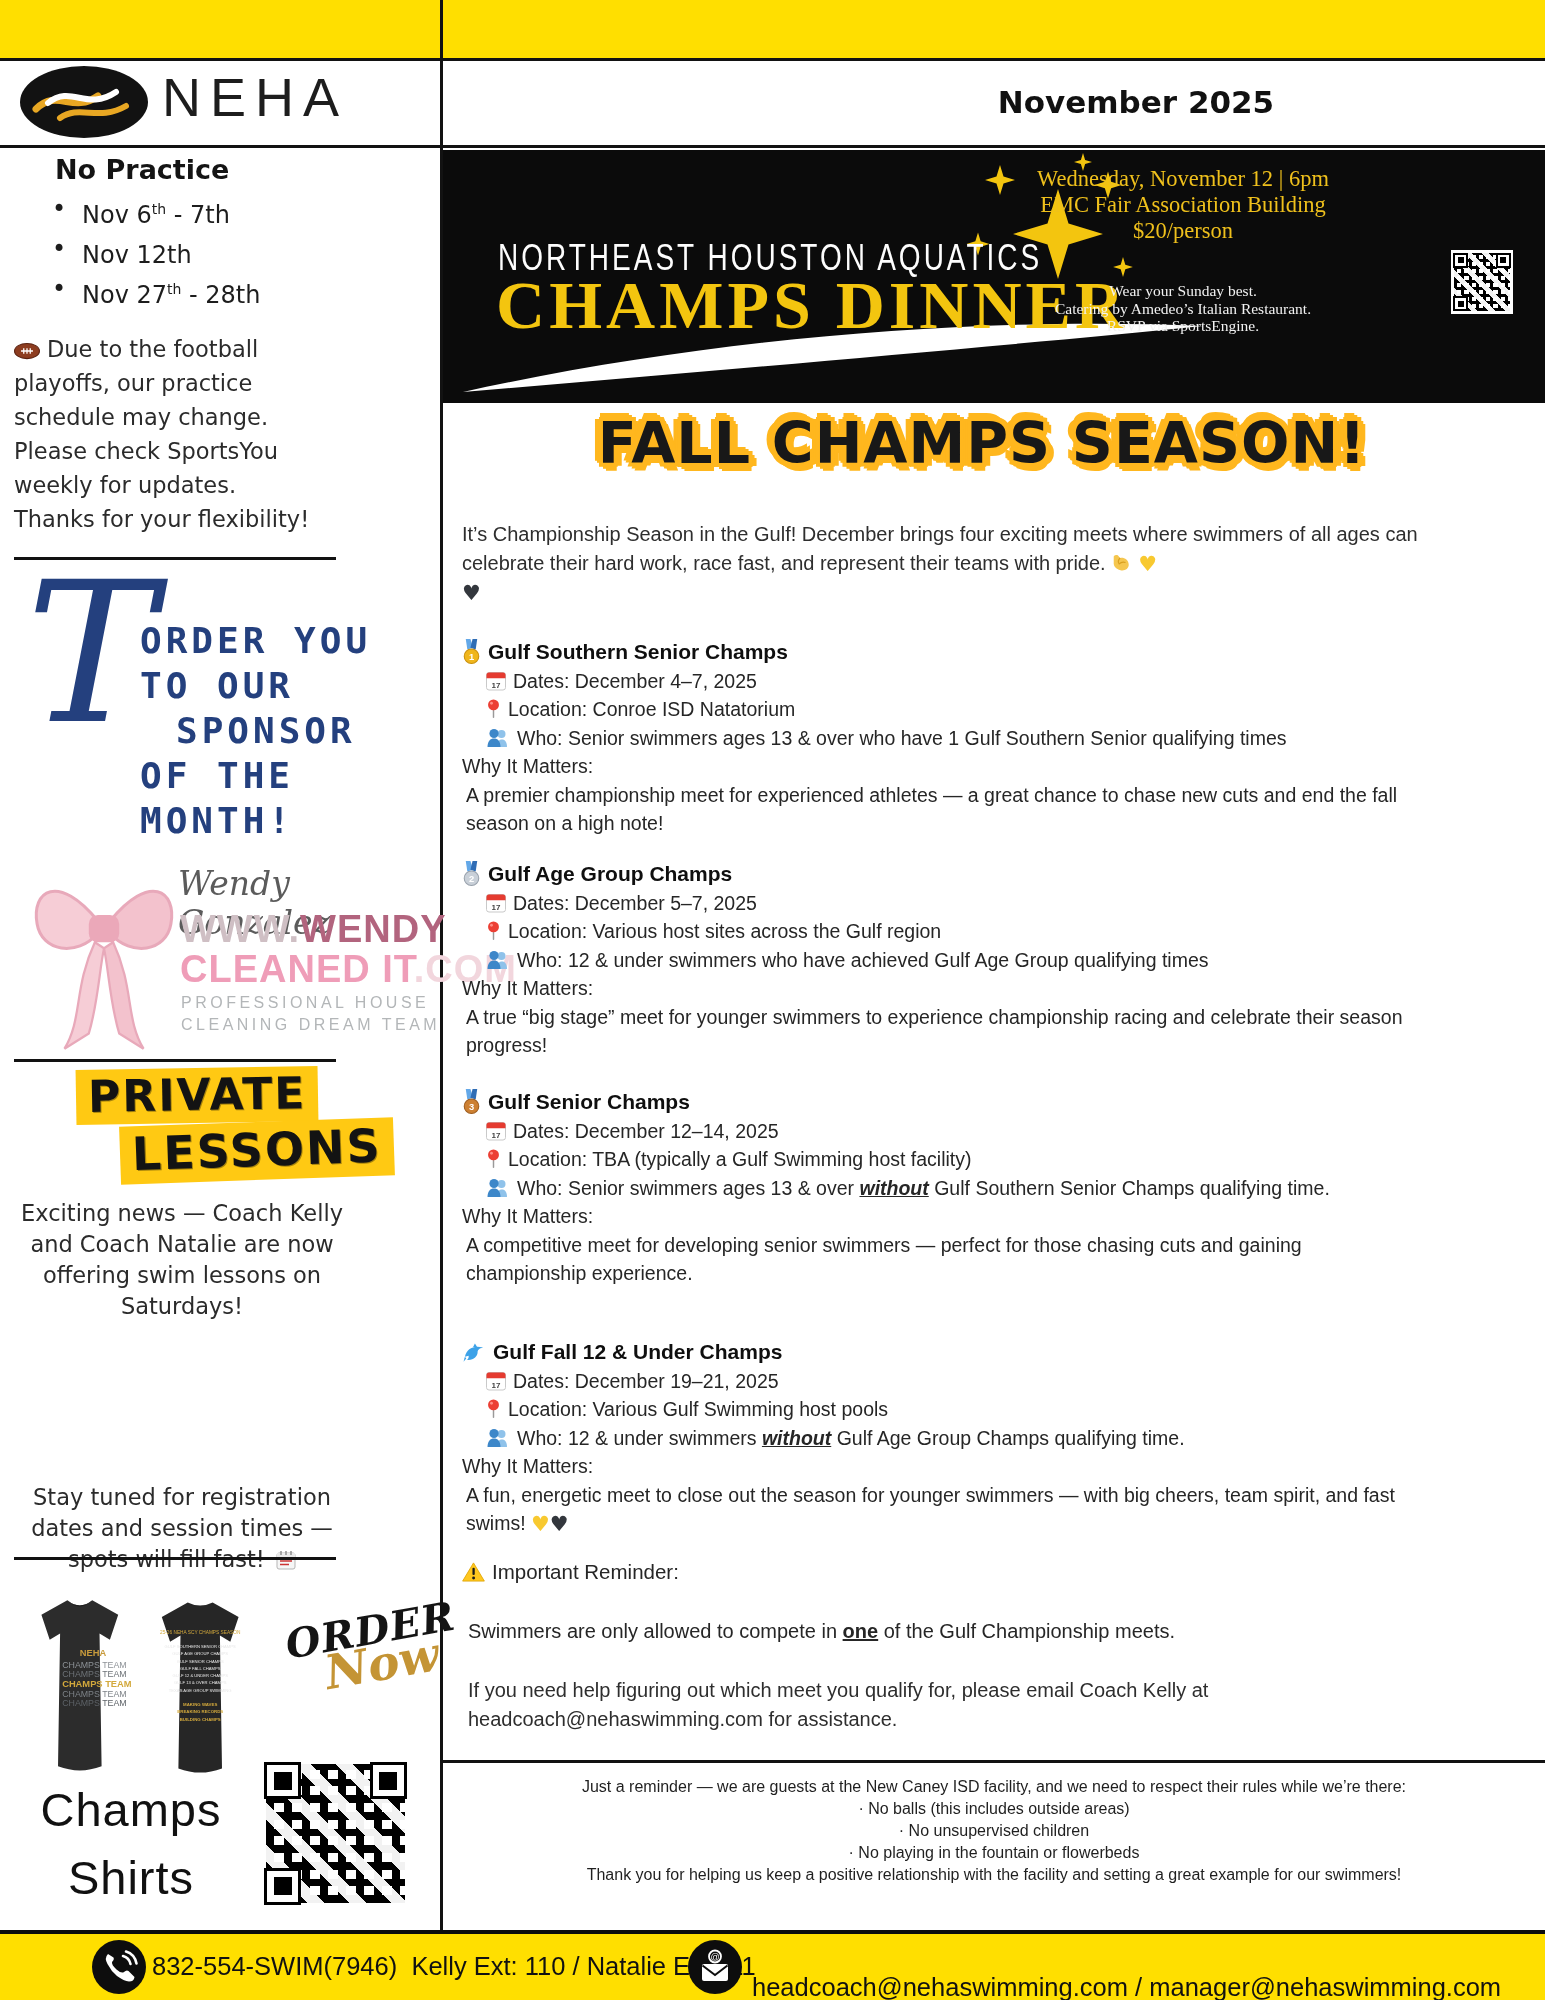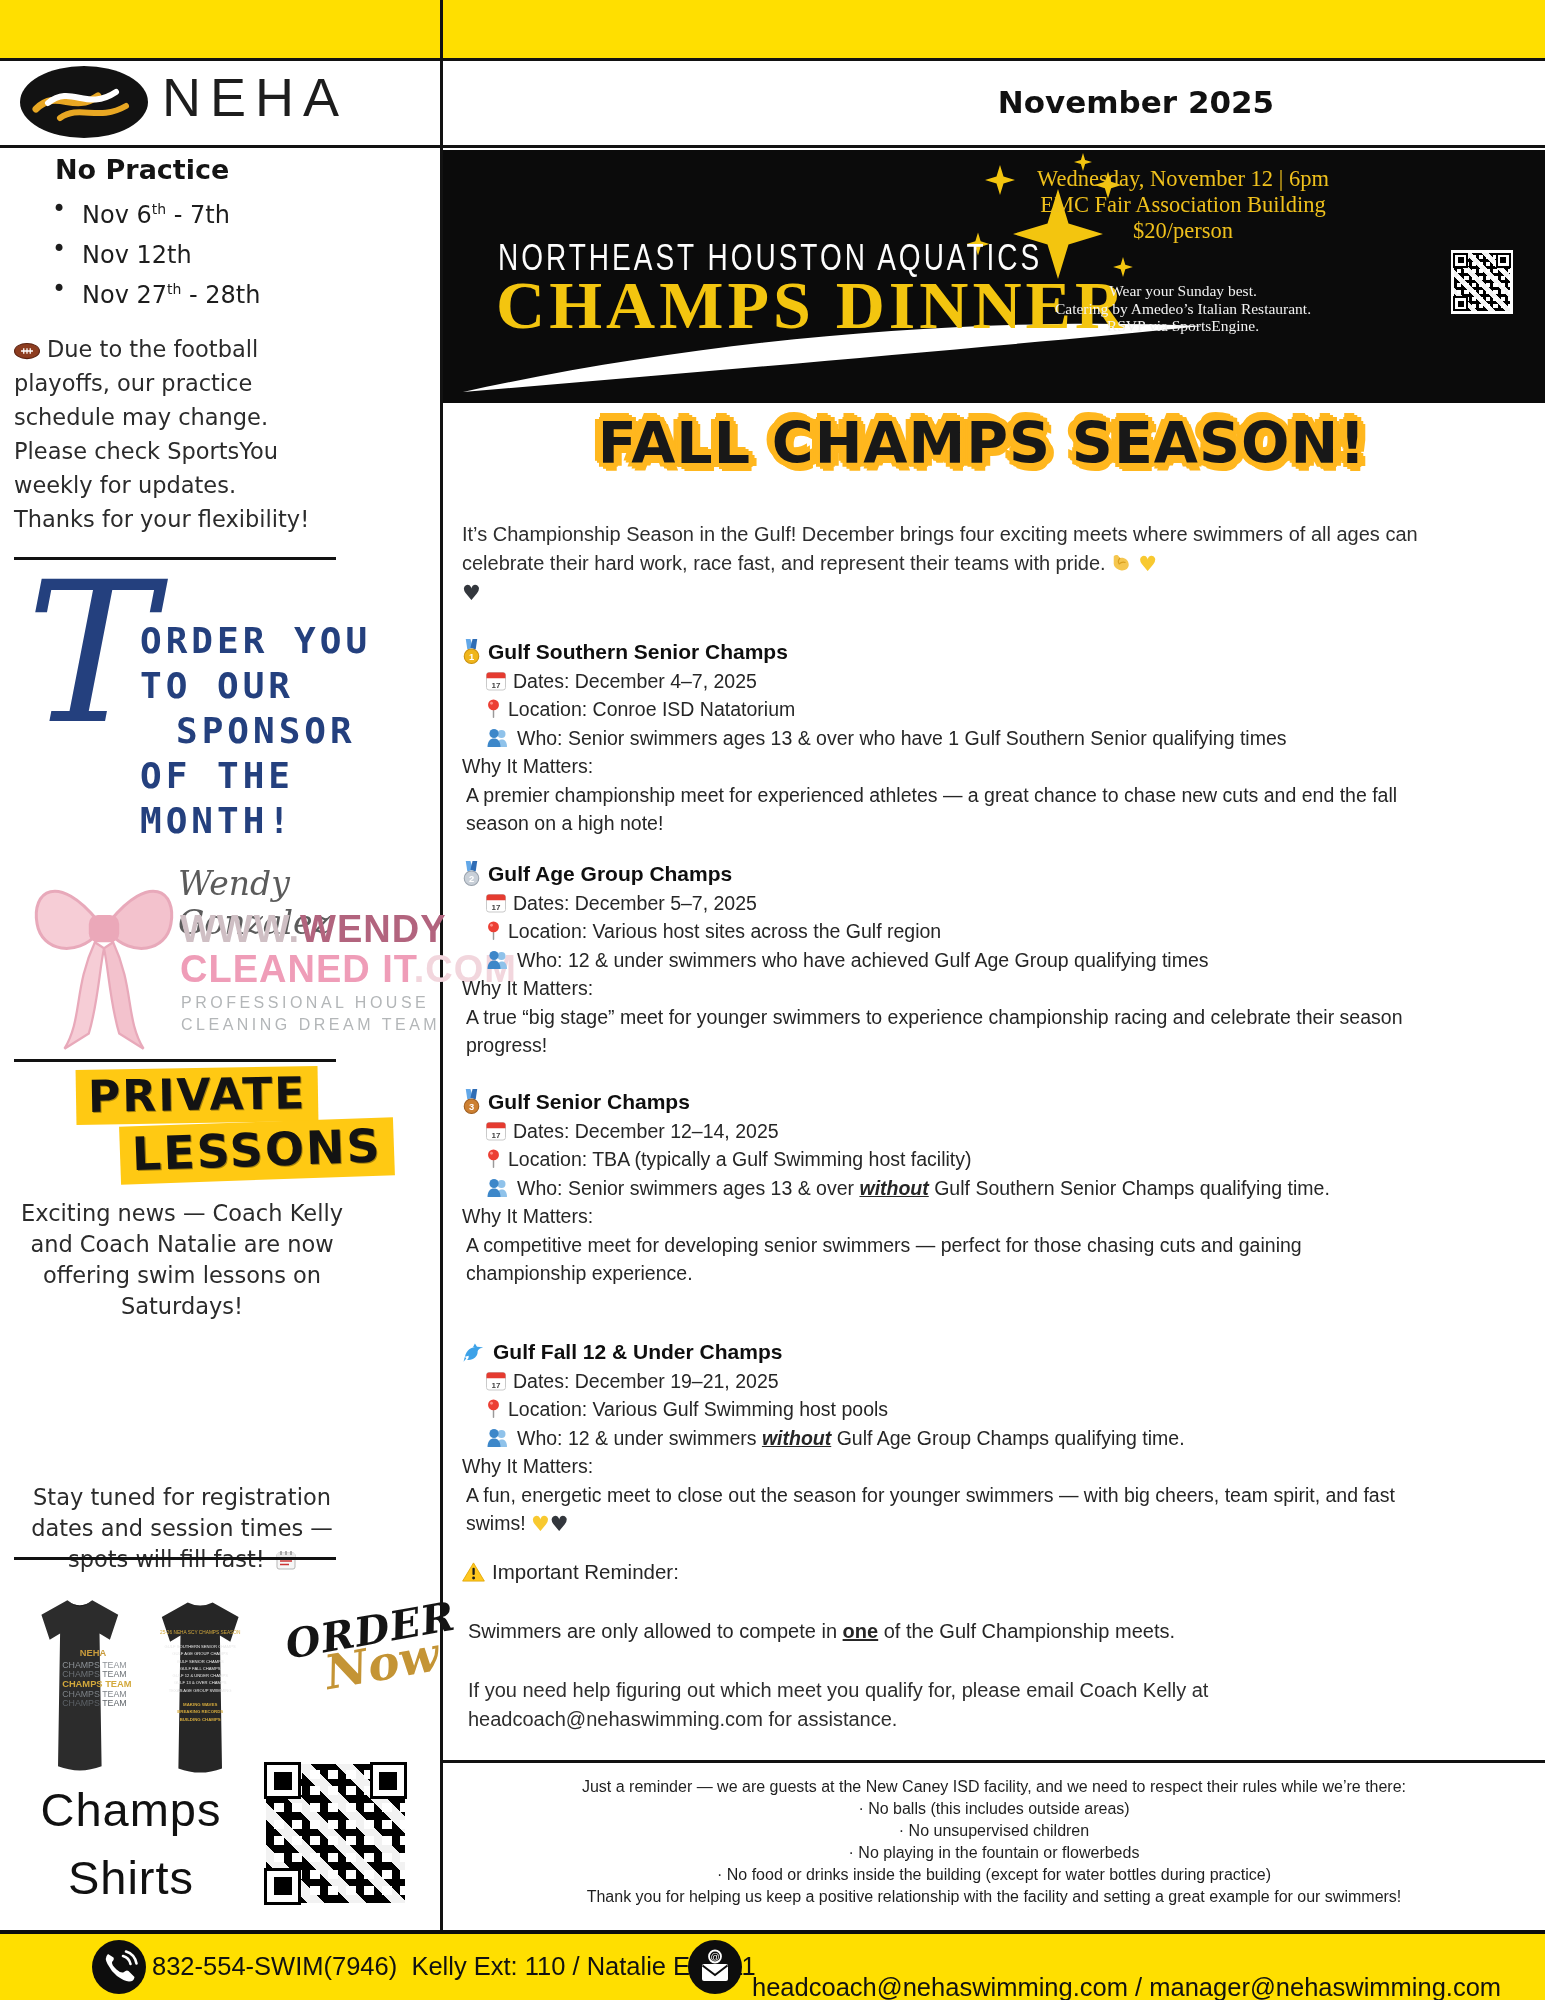--- a/index.html
+++ b/index.html
@@ -377,21 +377,20 @@
     <span>Swimmers are only allowed to compete in </span><span class="bu">one</span><span> of the Gulf Championship meets.</span>
   </div>
   <div class="abs mainp help">If you need help figuring out which meet you qualify for, please email Coach Kelly at headcoach@nehaswimming.com for assistance.</div>
 
   <div class="abs hline" style="left:442px;top:1760px;width:1103px;"></div>
   <div class="abs rules">
     <div>Just a reminder — we are guests at the New Caney ISD facility, and we need to respect their rules while we’re there:</div>
     <div>· No balls (this includes outside areas)</div>
     <div>· No unsupervised children</div>
     <div>· No playing in the fountain or flowerbeds</div>
-    <div>· No food or drinks inside the building (except for water bottles during practice)</div>
     <div>Thank you for helping us keep a positive relationship with the facility and setting a great example for our swimmers!</div>
   </div>
 
   <div class="abs footline"></div>
   <div class="abs footbar"></div>
   <svg class="abs" style="left:92px;top:1940px;" width="54" height="54" viewBox="0 0 54 54">
     <circle cx="27" cy="27" r="27" fill="#0d0d0d"></circle>
     <path d="M16 14 q-4 4 -0.5 10 q3.5 7 9.5 12 q7 5 12 5.5 q5 0 5.5 -4.5 l-6 -6 q-2 -1.5 -4.5 1 q-2.5 2 -7.5 -2.5 q-5 -4.5 -4.5 -7.5 q2.5 -2.5 1.5 -4.5 z" fill="#fff"></path>
     <path d="M31 16 q6 1.5 7.5 8 M34 11.5 q8.5 2.5 10.5 12" stroke="#fff" stroke-width="2.6" fill="none" stroke-linecap="round"></path>
   </svg>

